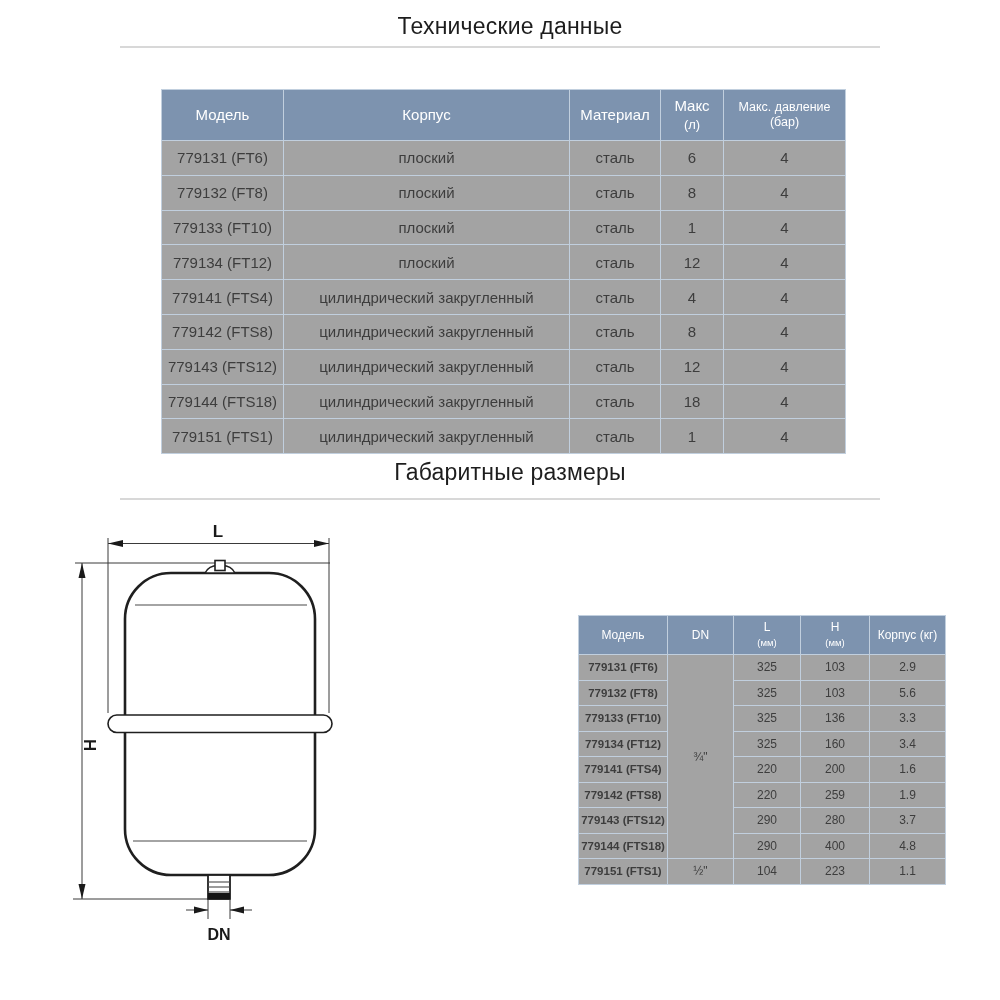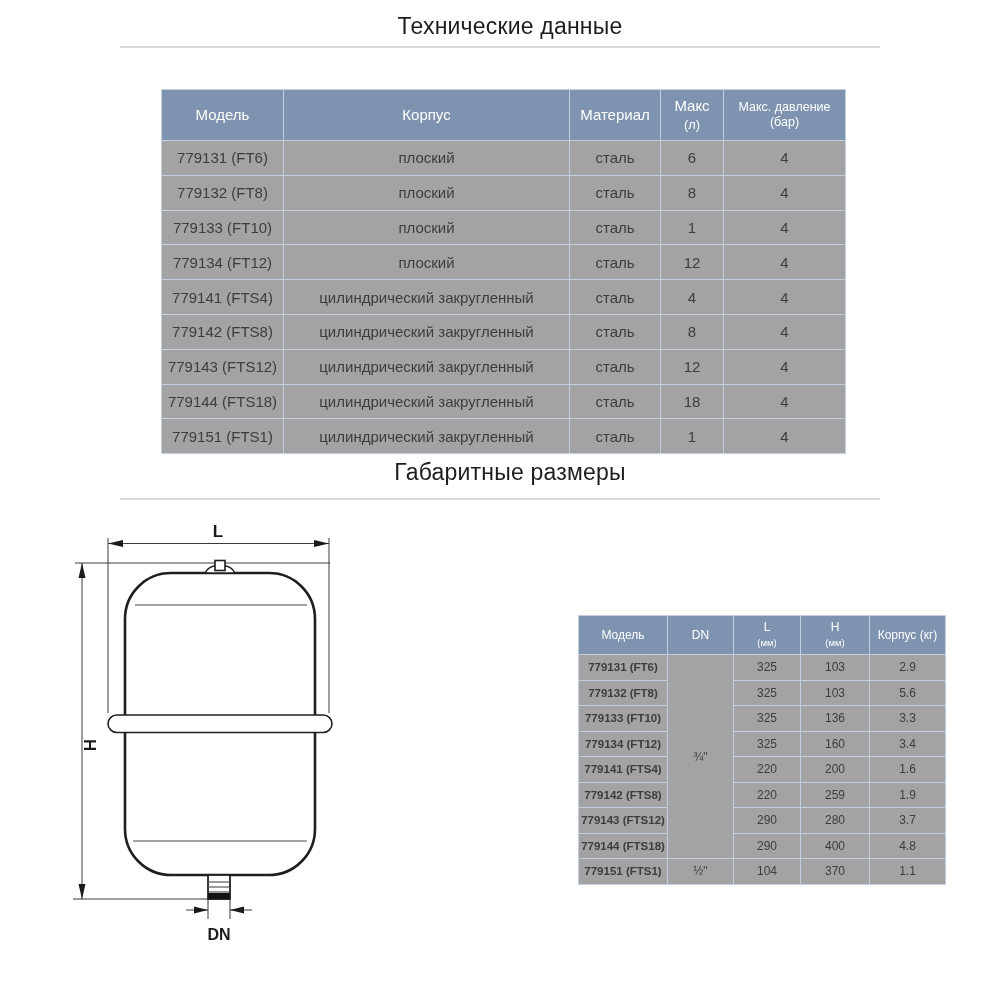--- a/index.html
+++ b/index.html
@@ -235,17 +235,17 @@
     <tr>
       <td class="model">779144 (FTS18)</td>
       <td>290</td>
       <td>400</td>
       <td>4.8</td>
     </tr>
     <tr>
       <td class="model">779151 (FTS1)</td>
       <td>½"</td>
       <td>104</td>
-      <td>370</td>
+      <td>223</td>
       <td>1.1</td>
     </tr>
   </tbody>
 </table>
 
 </body></html>

